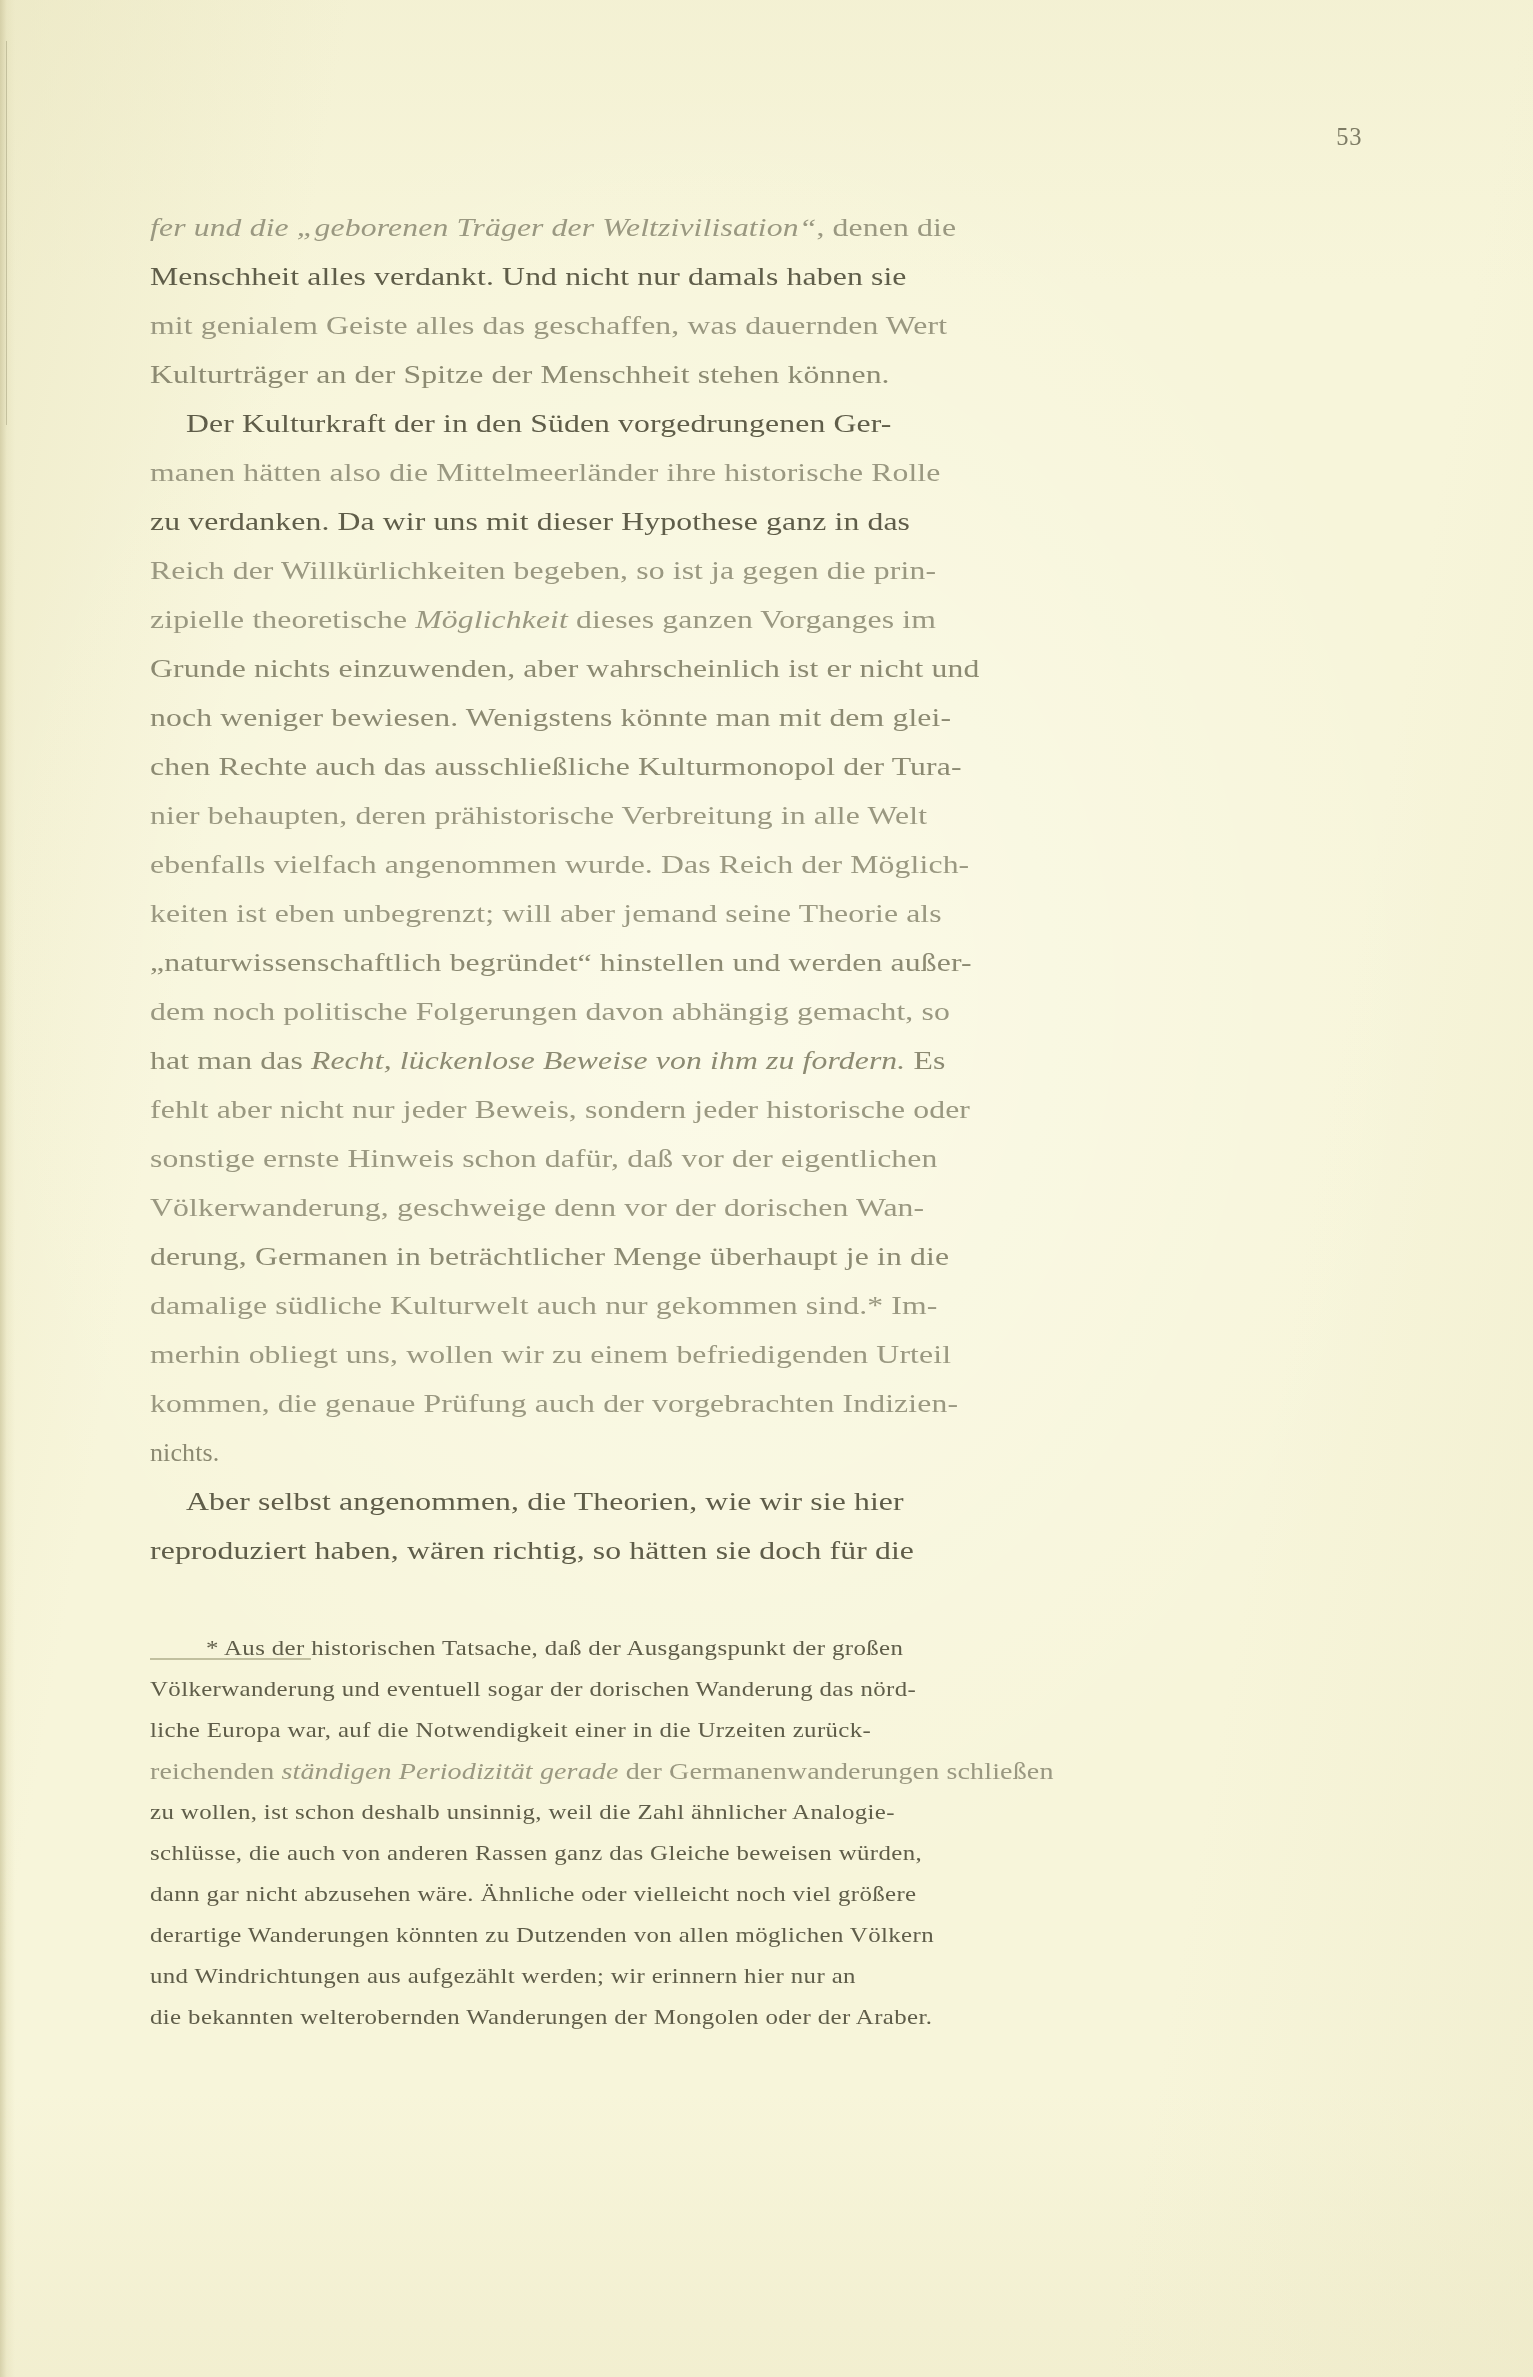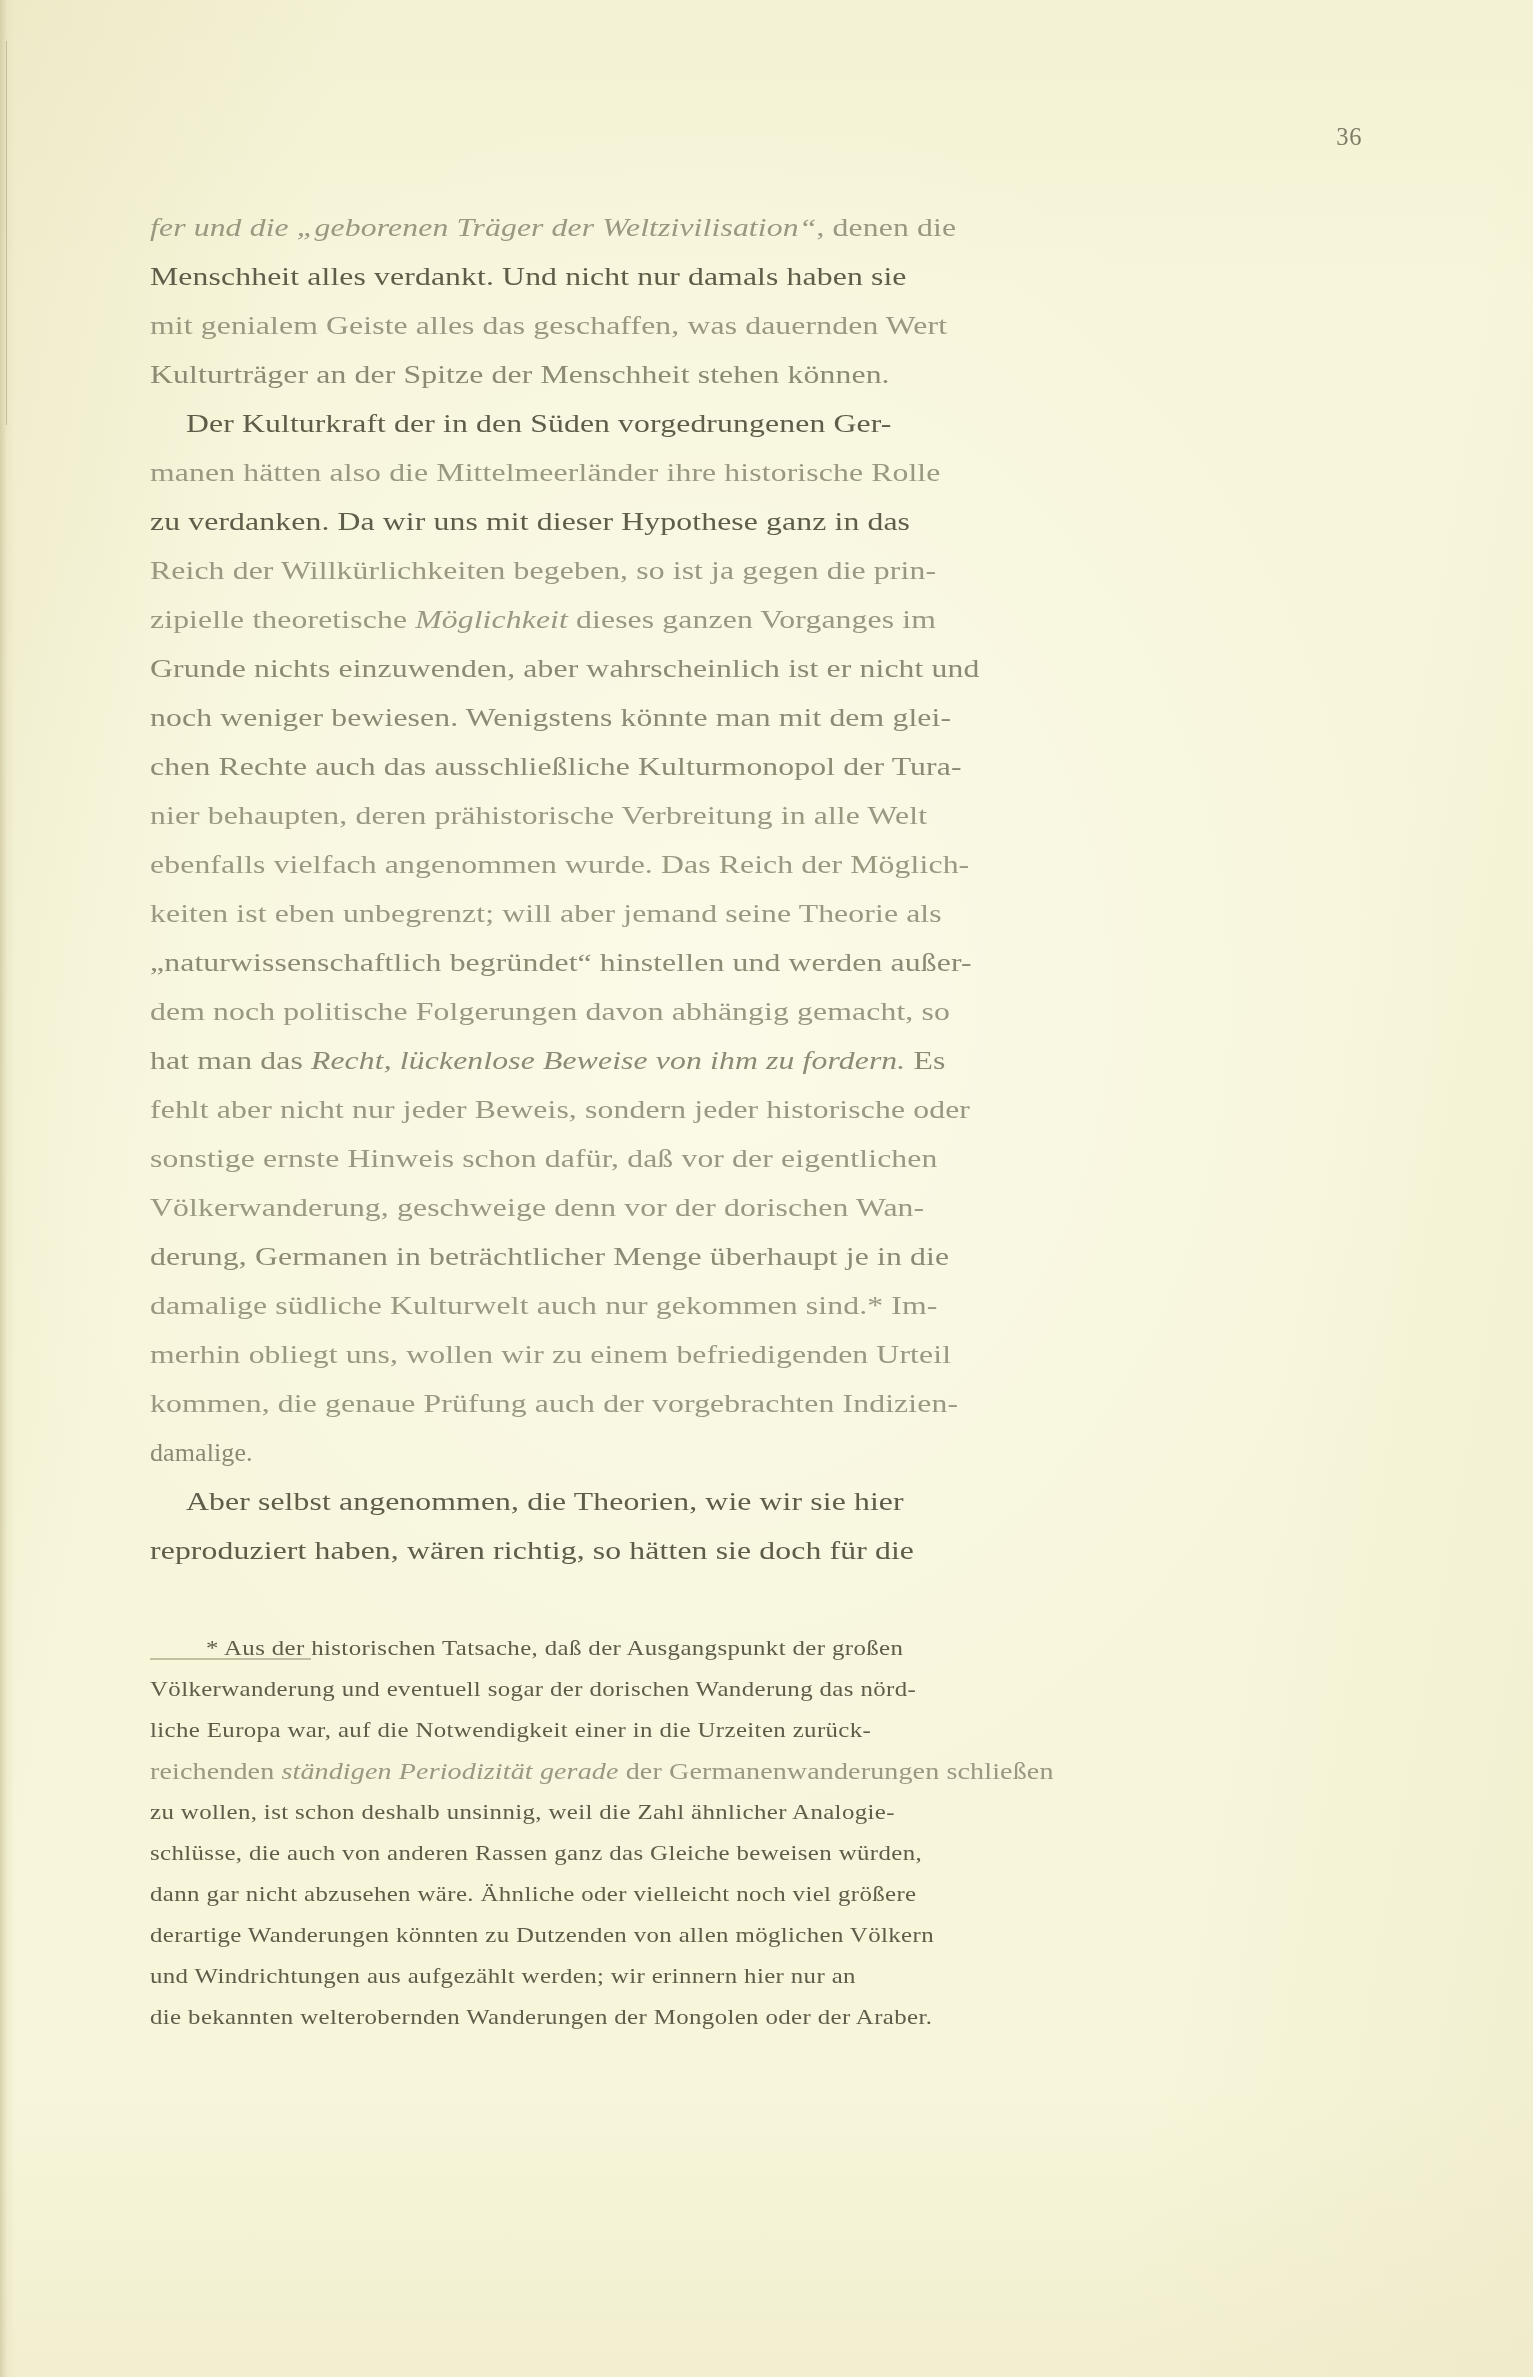--- a/index.html
+++ b/index.html
@@ -115,21 +115,21 @@
 <body>
 
 <div class="page">
 
   <div class="paper-tint"></div>
   <div class="left-edge"></div>
   <div class="left-rule"></div>
 
   <div class="content">
 
-    <div class="folio">36</div>
+    <div class="folio">53</div>
 
     <div class="body">
       <div class="ln"><span class="t fainter" style="transform: scaleX(1.22);"><i>fer und die „geborenen Träger der Weltzivilisation“</i>, denen die</span></div>
       <div class="ln"><span class="t dark" style="transform: scaleX(1.22);">Menschheit alles verdankt. Und nicht nur damals haben sie</span></div>
       <div class="ln"><span class="t fainter" style="transform: scaleX(1.22);">mit genialem Geiste alles das geschaffen, was dauernden Wert</span></div>
       <div class="ln"><span class="t faint" style="transform: scaleX(1.22);">Kulturträger an der Spitze der Menschheit stehen können.</span></div>
       <div class="ln ind"><span class="t dark" style="transform: scaleX(1.22);">Der Kulturkraft der in den Süden vorgedrungenen Ger-</span></div>
       <div class="ln"><span class="t fainter" style="transform: scaleX(1.22);">manen hätten also die Mittelmeerländer ihre historische Rolle</span></div>
       <div class="ln"><span class="t dark" style="transform: scaleX(1.22);">zu verdanken. Da wir uns mit dieser Hypothese ganz in das</span></div>
       <div class="ln"><span class="t fainter" style="transform: scaleX(1.22);">Reich der Willkürlichkeiten begeben, so ist ja gegen die prin-</span></div>
@@ -143,21 +143,21 @@
       <div class="ln"><span class="t faint" style="transform: scaleX(1.22);">„naturwissenschaftlich begründet“ hinstellen und werden außer-</span></div>
       <div class="ln"><span class="t fainter" style="transform: scaleX(1.22);">dem noch politische Folgerungen davon abhängig gemacht, so</span></div>
       <div class="ln"><span class="t faint" style="transform: scaleX(1.22);">hat man das <i>Recht, lückenlose Beweise von ihm zu fordern.</i> Es</span></div>
       <div class="ln"><span class="t fainter" style="transform: scaleX(1.22);">fehlt aber nicht nur jeder Beweis, sondern jeder historische oder</span></div>
       <div class="ln"><span class="t fainter" style="transform: scaleX(1.22);">sonstige ernste Hinweis schon dafür, daß vor der eigentlichen</span></div>
       <div class="ln"><span class="t fainter" style="transform: scaleX(1.22);">Völkerwanderung, geschweige denn vor der dorischen Wan-</span></div>
       <div class="ln"><span class="t faint" style="transform: scaleX(1.22);">derung, Germanen in beträchtlicher Menge überhaupt je in die</span></div>
       <div class="ln"><span class="t fainter" style="transform: scaleX(1.22);">damalige südliche Kulturwelt auch nur gekommen sind.*  Im-</span></div>
       <div class="ln"><span class="t fainter" style="transform: scaleX(1.22);">merhin obliegt uns, wollen wir zu einem befriedigenden Urteil</span></div>
       <div class="ln"><span class="t fainter" style="transform: scaleX(1.22);">kommen, die genaue Prüfung auch der vorgebrachten Indizien-</span></div>
-      <div class="ln"><span class="t faint" style="transform: scaleX(1);">damalige.</span></div>
+      <div class="ln"><span class="t faint" style="transform: scaleX(1);">nichts.</span></div>
       <div class="ln ind"><span class="t dark" style="transform: scaleX(1.22);">Aber selbst angenommen, die Theorien, wie wir sie hier</span></div>
       <div class="ln"><span class="t dark" style="transform: scaleX(1.22);">reproduziert haben, wären richtig, so hätten sie doch für die</span></div>
     </div>
 
     <div class="rule"></div>
 
     <div class="footnote">
       <div class="fn fn-ind"><span class="t dark" style="transform: scaleX(1.22);">* Aus der historischen Tatsache, daß der Ausgangspunkt der großen</span></div>
       <div class="fn"><span class="t dark" style="transform: scaleX(1.22);">Völkerwanderung und eventuell sogar der dorischen Wanderung das nörd-</span></div>
       <div class="fn"><span class="t dark" style="transform: scaleX(1.22);">liche Europa war, auf die Notwendigkeit einer in die Urzeiten zurück-</span></div>

